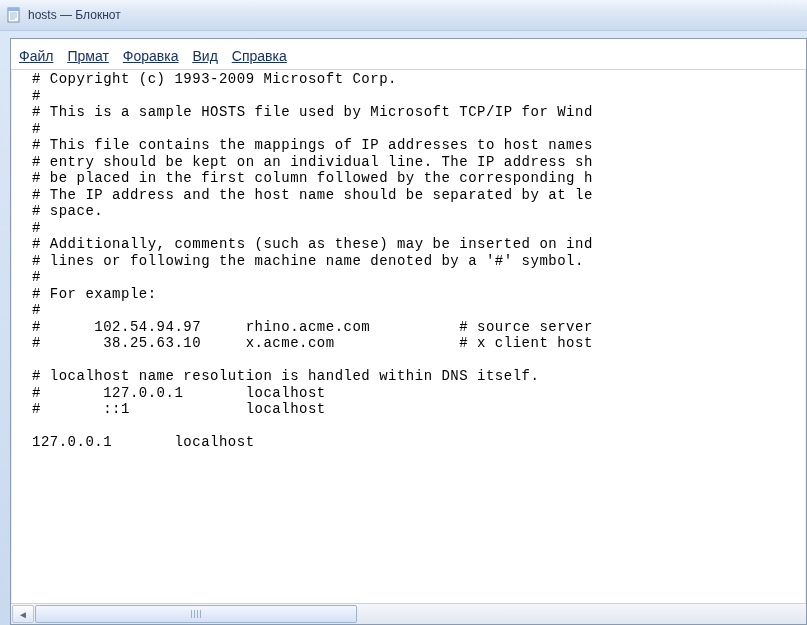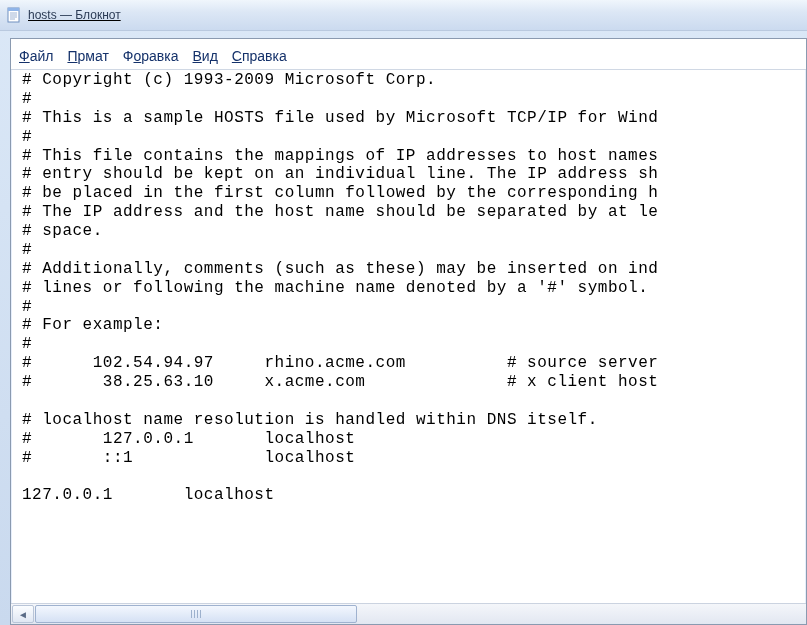--- a/index.html
+++ b/index.html
@@ -20,21 +20,20 @@
     background: linear-gradient(to bottom, #dbe8f7 0%, #c9d9ee 100%);
     box-sizing: border-box;
   }
   .titlebar {
     height: 30px;
     display: flex;
     align-items: center;
     padding: 0 6px;
     background: linear-gradient(to bottom, #f0f6fc 0%, #dce7f5 40%, #cbdaef 100%);
     border-bottom: 1px solid #b9c9df;
-    text-decoration: underline;
   }
   .titlebar .icon {
     width: 16px;
     height: 16px;
     margin-right: 6px;
     display: inline-block;
     position: relative;
   }
   .titlebar .icon svg { width:16px; height:16px; }
   .titlebar .title {
@@ -55,39 +54,40 @@
   .menubar {
     height: 26px;
     display: flex;
     align-items: center;
     padding: 4px 8px 0 8px;
     background: #ffffff;
     border-bottom: 1px solid #d0d8e4;
     font-size: 14px;
     color: #14316a;
     gap: 14px;
+    text-decoration: underline;
   }
   .menubar .menu-item {
     cursor: default;
   }
   .menubar .menu-item .ul {
     text-decoration: underline;
   }
   .editor-wrap {
     position: absolute;
     top: 30px;
     left: 0;
     right: 0;
     bottom: 22px;
     overflow: hidden;
   }
   .editor {
-    padding: 2px 11px;
+    padding: 2px 21px;
     font-family: "Courier New", monospace;
-    font-size: 16px;
+    font-size: 14px;
     line-height: 1.18;
     white-space: pre;
     letter-spacing: 0.5px;
     color: #000;
   }
   .hscroll {
     position: absolute;
     left: 0;
     right: 0;
     bottom: 0;

